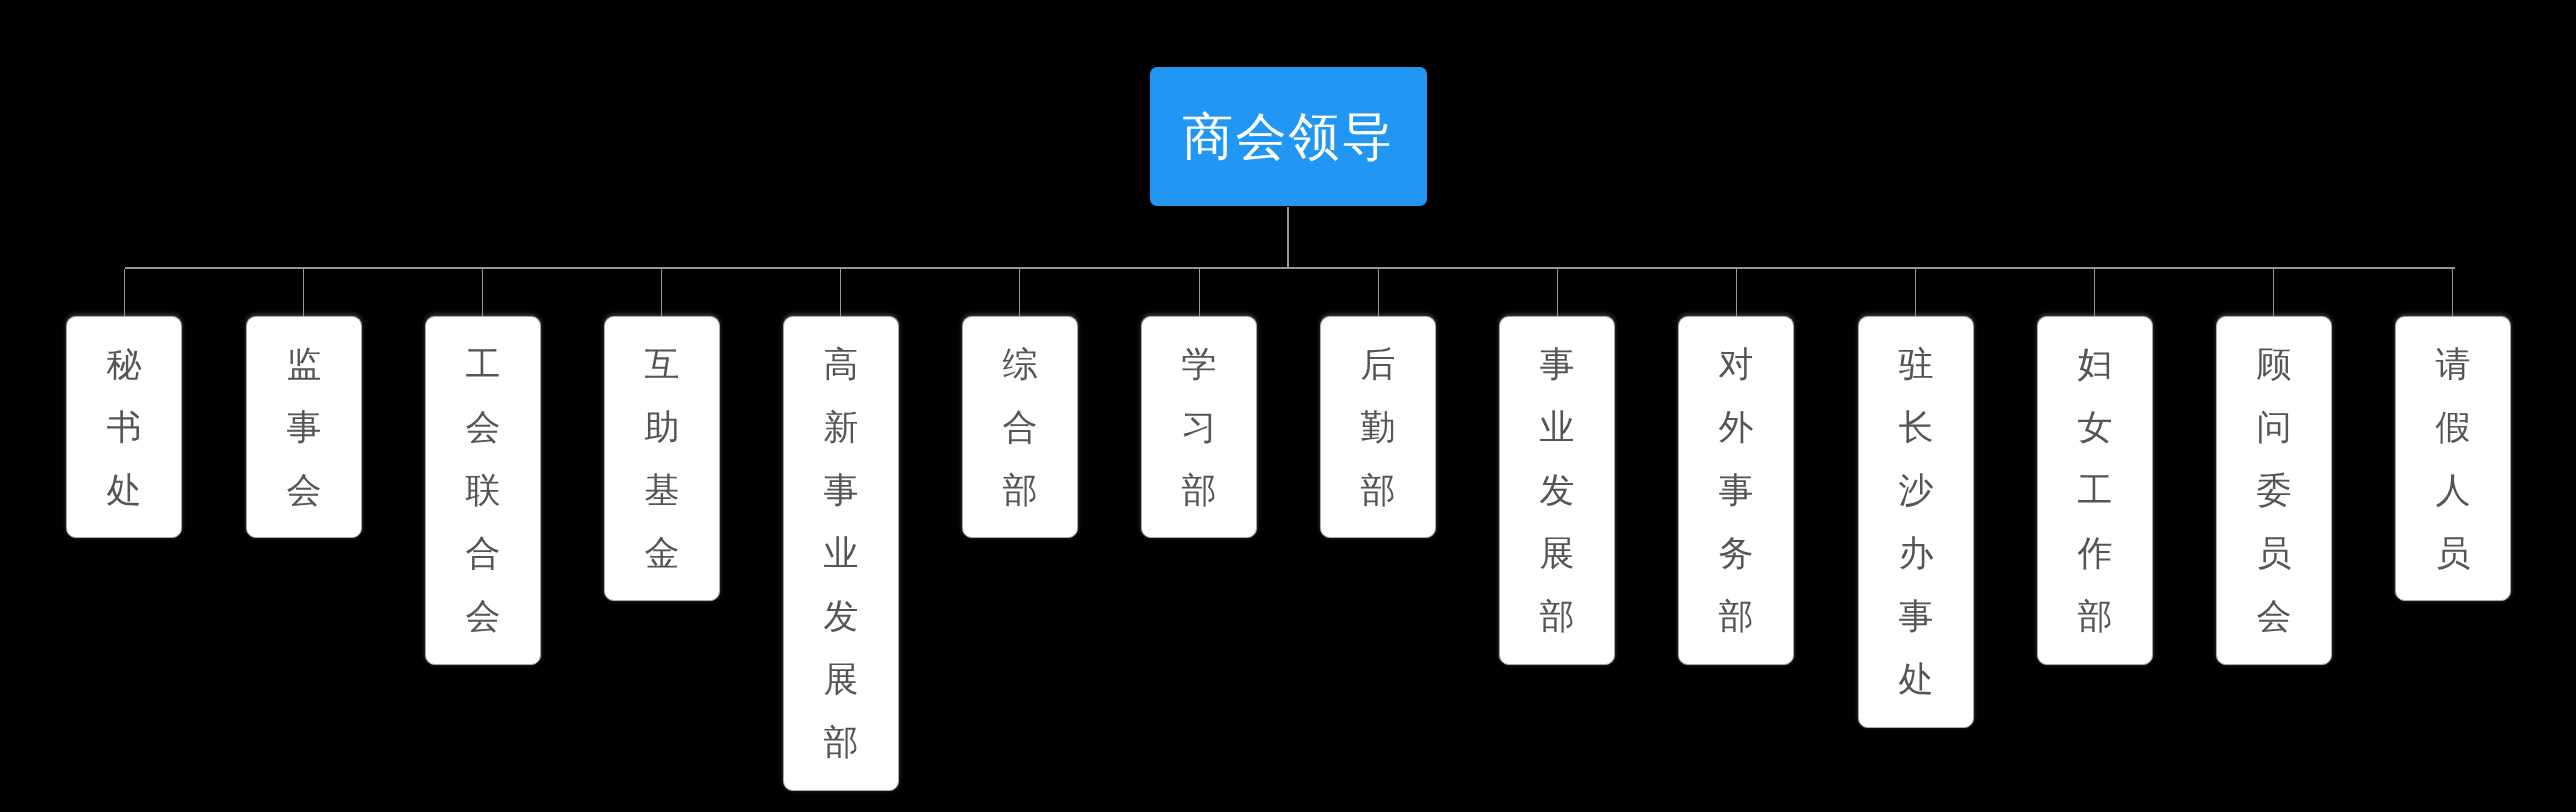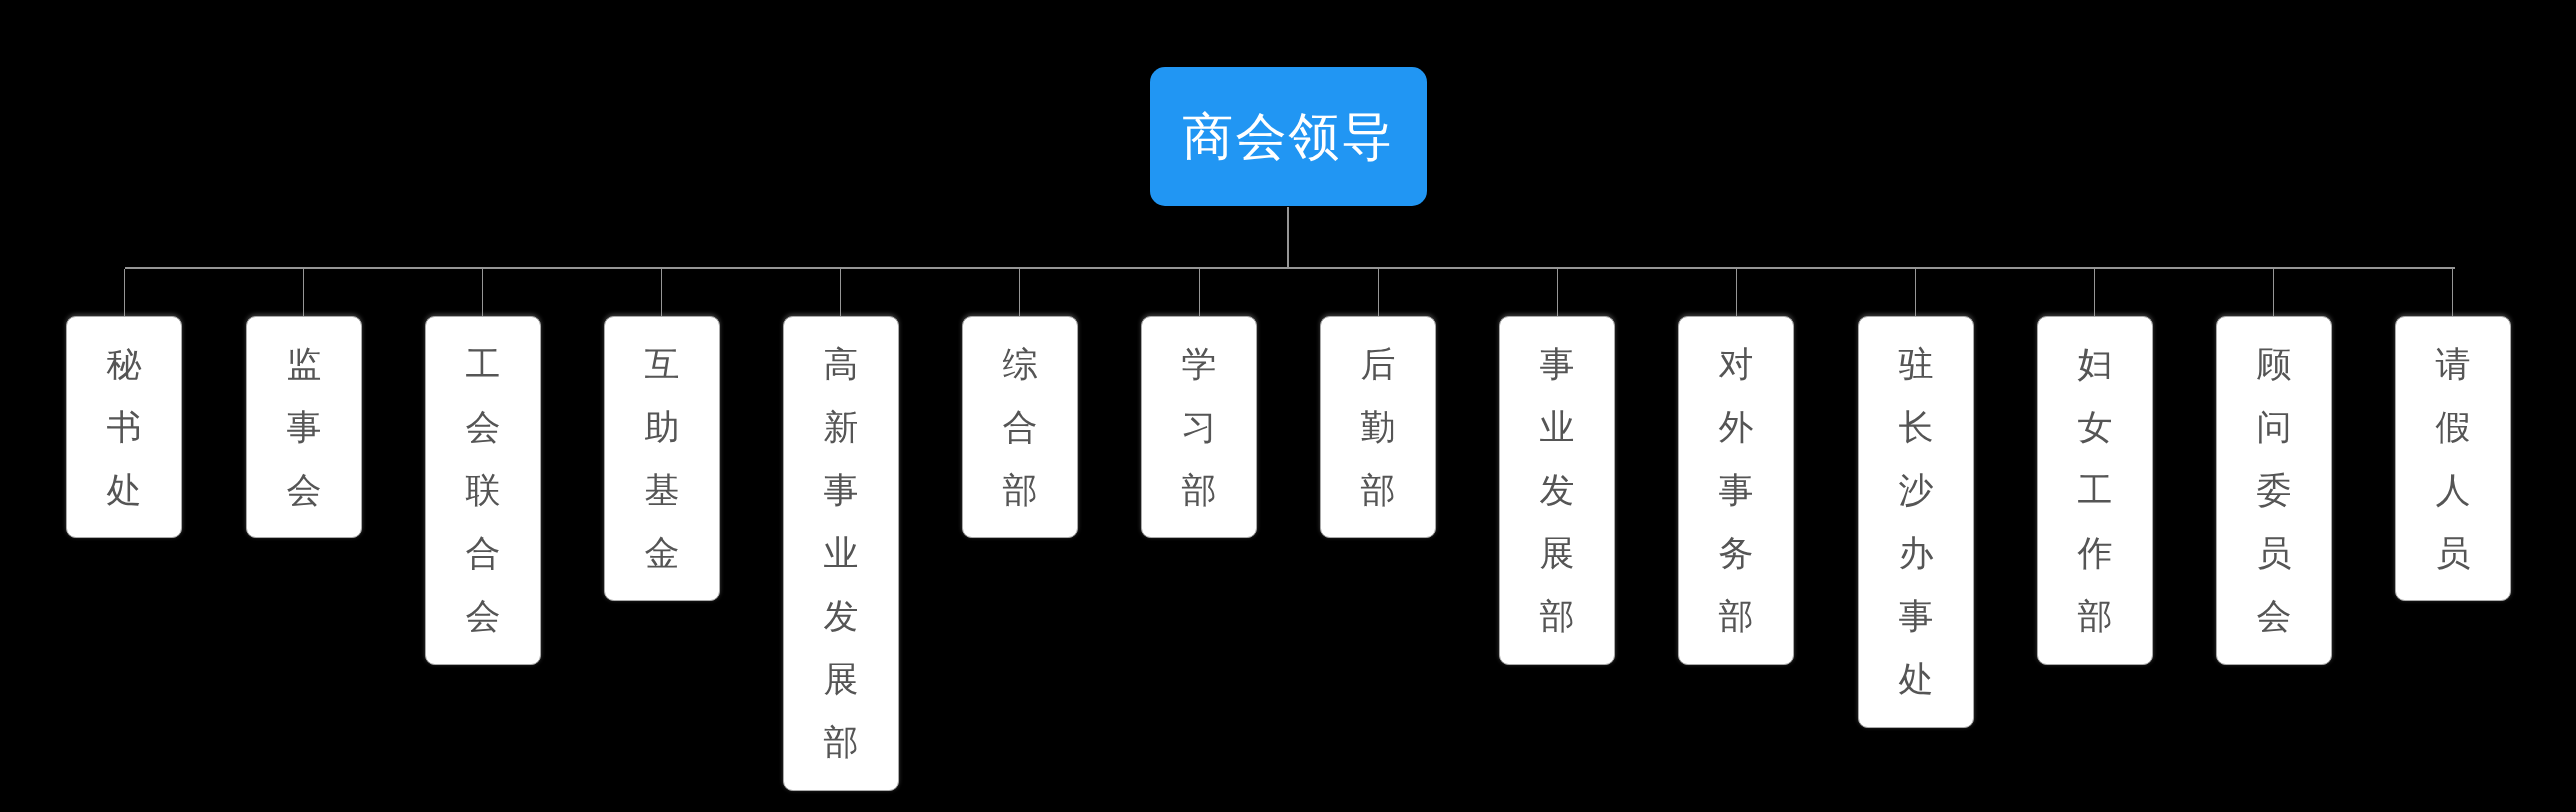--- a/index.html
+++ b/index.html
@@ -19,21 +19,21 @@
     font-family:"Liberation Sans","DejaVu Sans",sans-serif;
   }
   
   .hline,.vline{position:absolute;background:var(--line);}
   #trunk{left:125px;top:267px;width:2330px;height:2.1px;}
   #root-line{left:1287px;top:207px;width:2.1px;height:61px;}
   .child-line{width:1.4px;top:269px;height:47px;}
   
   .root-node{
     position:absolute;left:1150px;top:67px;width:277px;height:139px;
-    background:var(--accent);border-radius:15px;
+    background:var(--accent);border-radius:7px;
     display:flex;align-items:center;justify-content:center;
   }
   .root-label{
     color:var(--root-text);font-size:51px;letter-spacing:2.1px;
     white-space:nowrap;line-height:1;
   }
   
   .node{
     position:absolute;top:316px;width:116px;box-sizing:border-box;
     background:var(--node-fill);border:1.4px solid var(--node-border);

